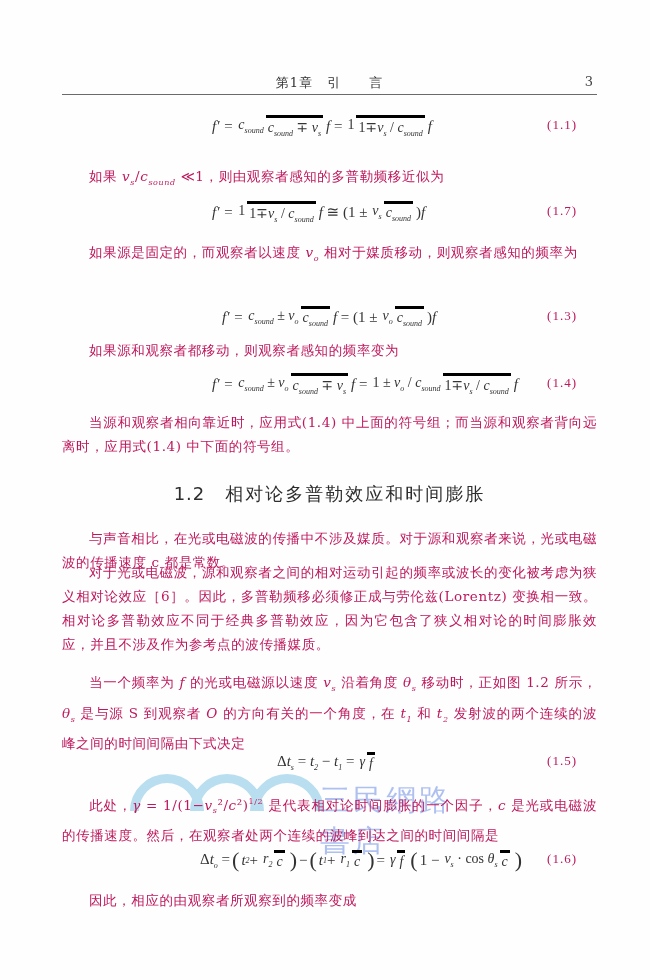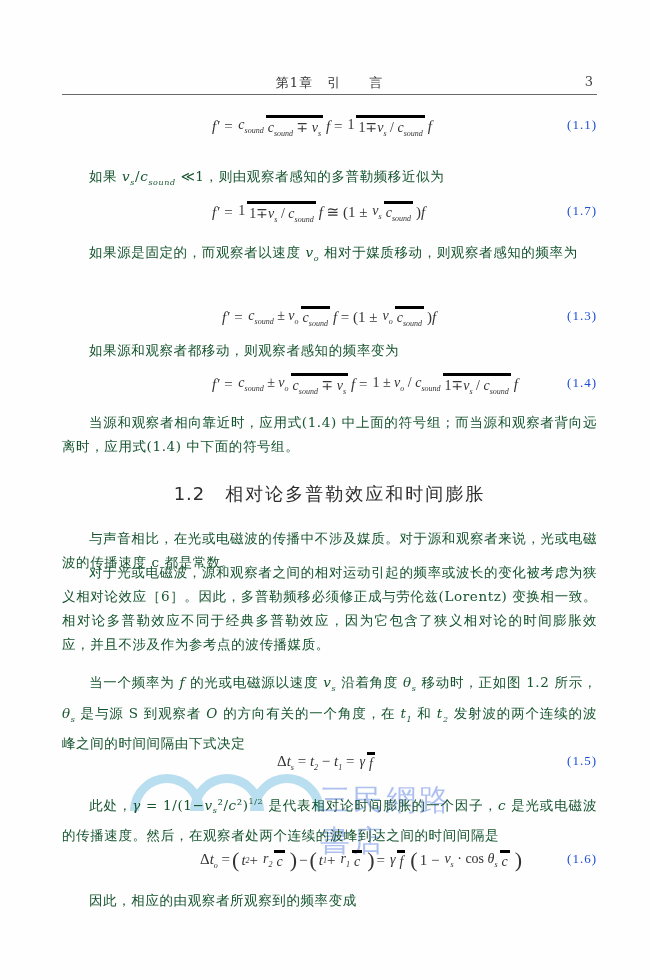--- a/index.html
+++ b/index.html
@@ -12,29 +12,29 @@
     position: absolute; left: 62px; top: 68px; width: 535px; height: 26px;
     border-bottom: 1.5px solid #6a6a6a;
   }
   .header .title {
     position: absolute; left: 0; right: 0; top: 6px; text-align: center;
     font-size: 13px; letter-spacing: 1px; color: #333;
   }
   .header .pnum { position: absolute; right: 4px; top: 6px; font-size: 13px; color: #444; }
   .para {
     position: absolute; left: 62px; width: 535px; font-size: 13.5px; line-height: 24px;
-    color: #14532d; letter-spacing: 0.6px; text-align: justify;
+    color: #be185d; letter-spacing: 0.6px; text-align: justify;
   }
   .para .indent { display: inline-block; width: 27px; }
   .eq {
     position: absolute; left: 62px; width: 535px; height: 44px;
     font-family: "Liberation Serif", "DejaVu Serif", serif; font-size: 15px; color: #333;
   }
   .eq .body { position: absolute; top: 0; display: flex; align-items: center; height: 44px; white-space: nowrap; }
-  .eq .num { position: absolute; right: 0; top: 13px; font-size: 13px; color: #1d4ed8; letter-spacing: 1px; }
+  .eq .num { position: absolute; right: 20px; top: 13px; font-size: 13px; color: #be185d; letter-spacing: 1px; }
   .frac { display: inline-flex; flex-direction: row; align-items: center; vertical-align: middle; margin: 0 3px; }
   .frac .n { padding: 0 2px 1px; font-size: 14px; }
   .frac .d { border-top: 3px solid #000000; padding: 1px 2px 0; font-size: 14px; }
   .it { font-style: italic; }
   sub { font-size: 8px; font-style: italic; }
   .section {
     position: absolute; left: 62px; width: 535px; top: 482px; text-align: center;
     font-family: "DejaVu Sans", "Liberation Sans", sans-serif; font-size: 18px; color: #2e2e2e; letter-spacing: 2px;
   }
   .section .sn { margin-right: 20px; letter-spacing: 1px; }

